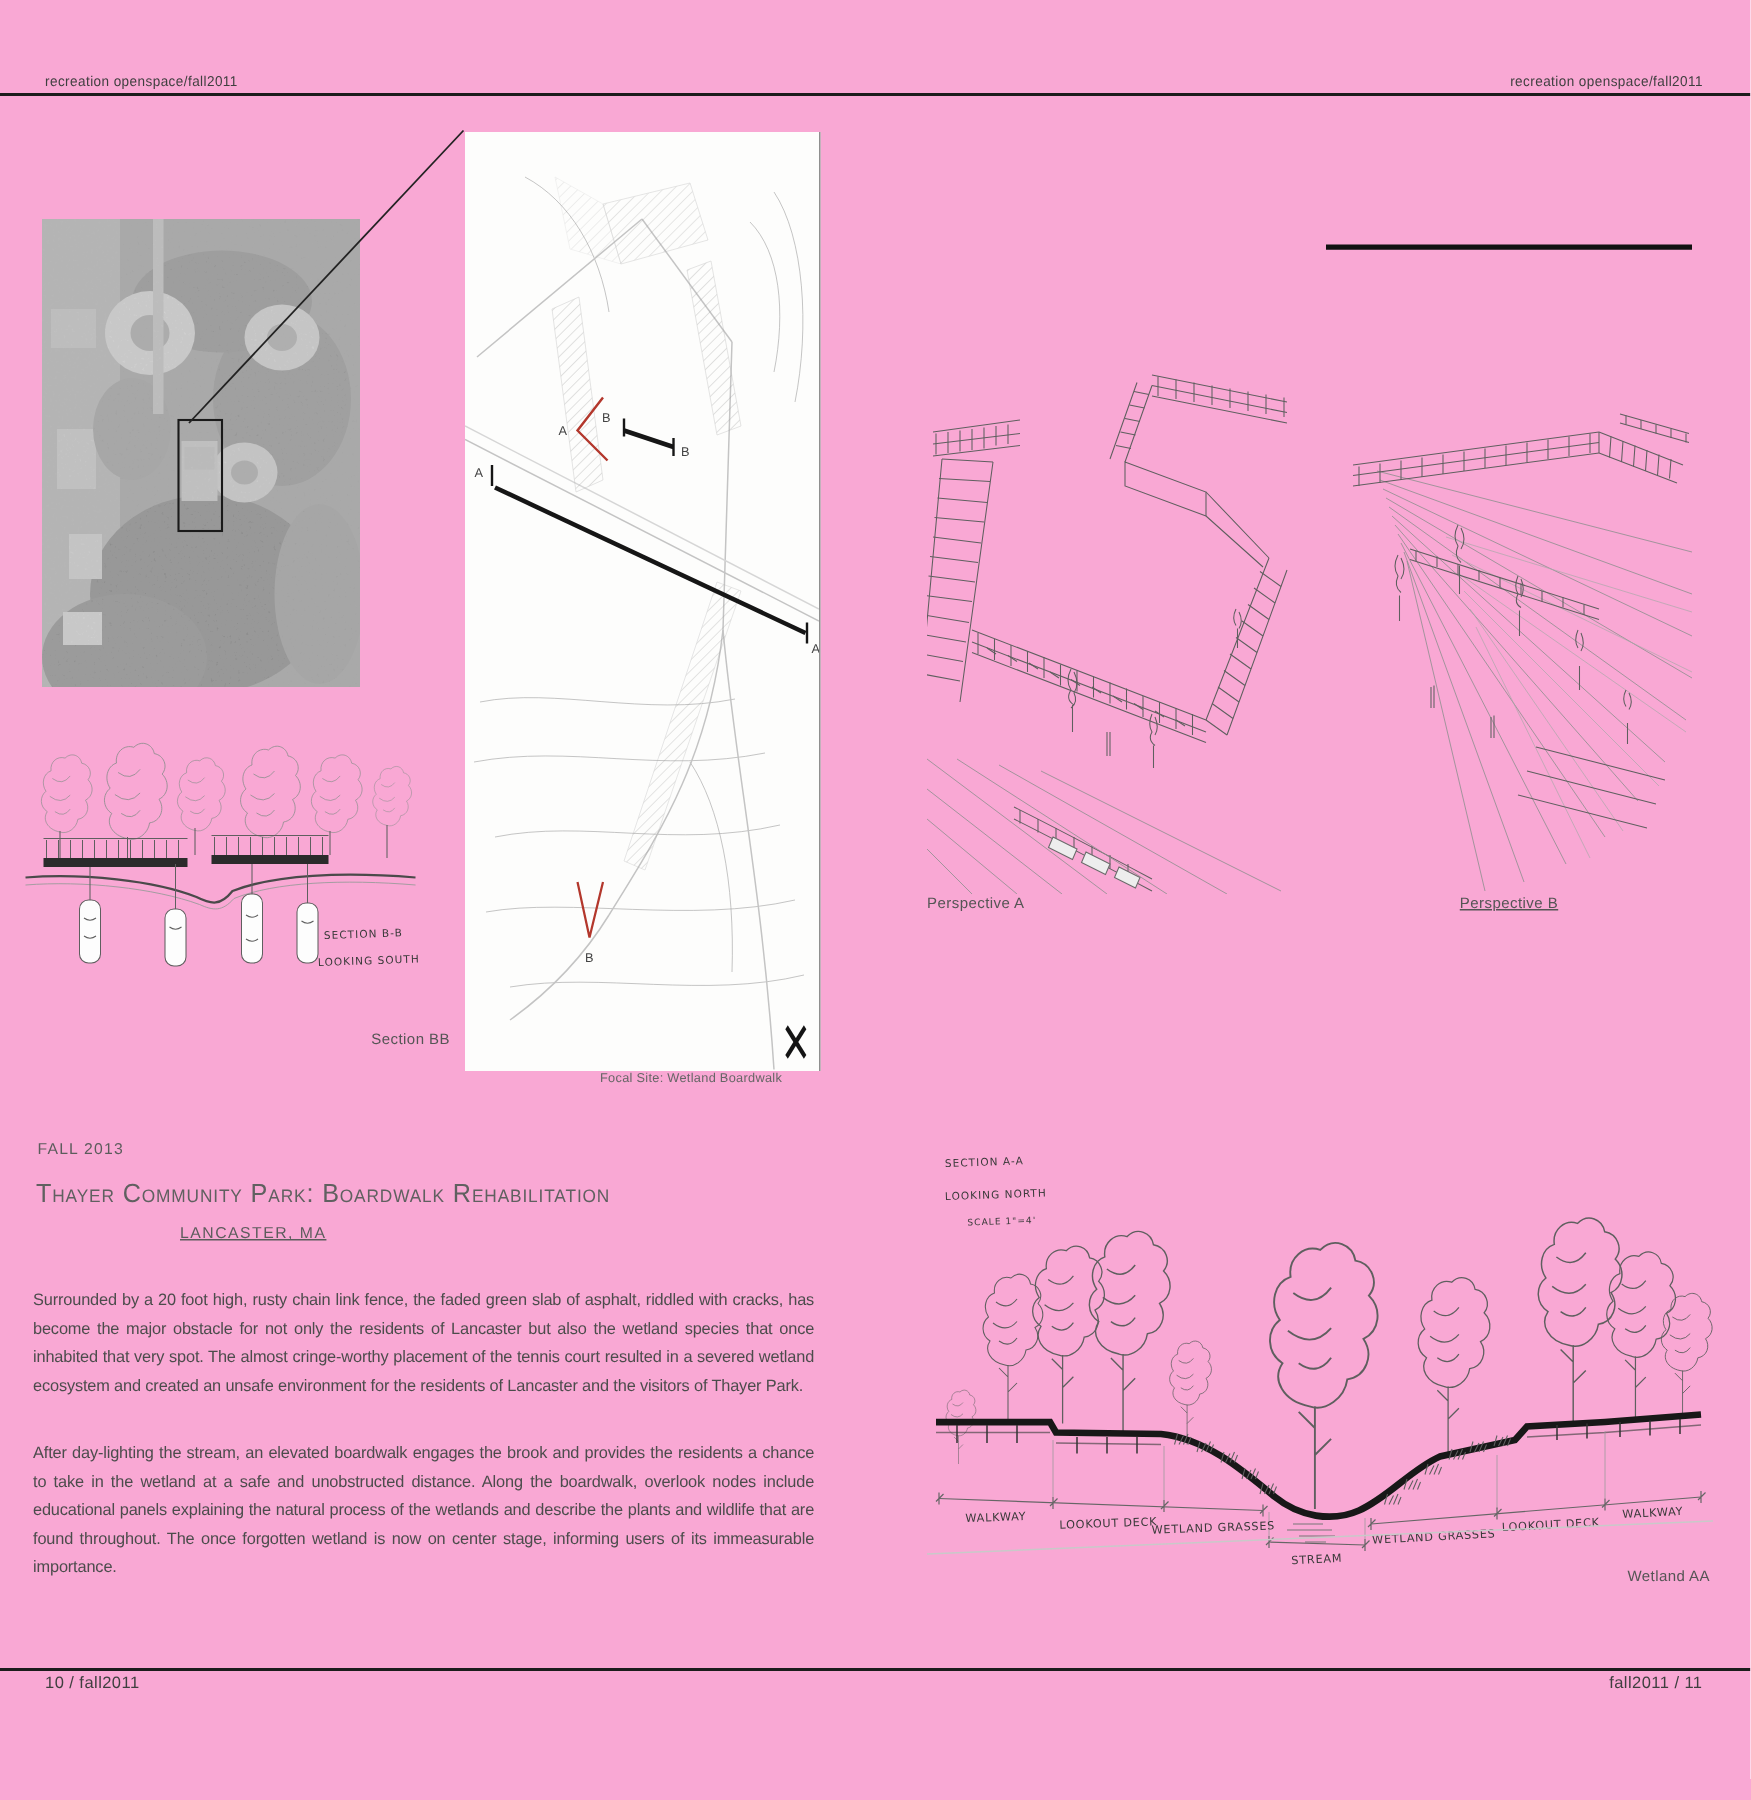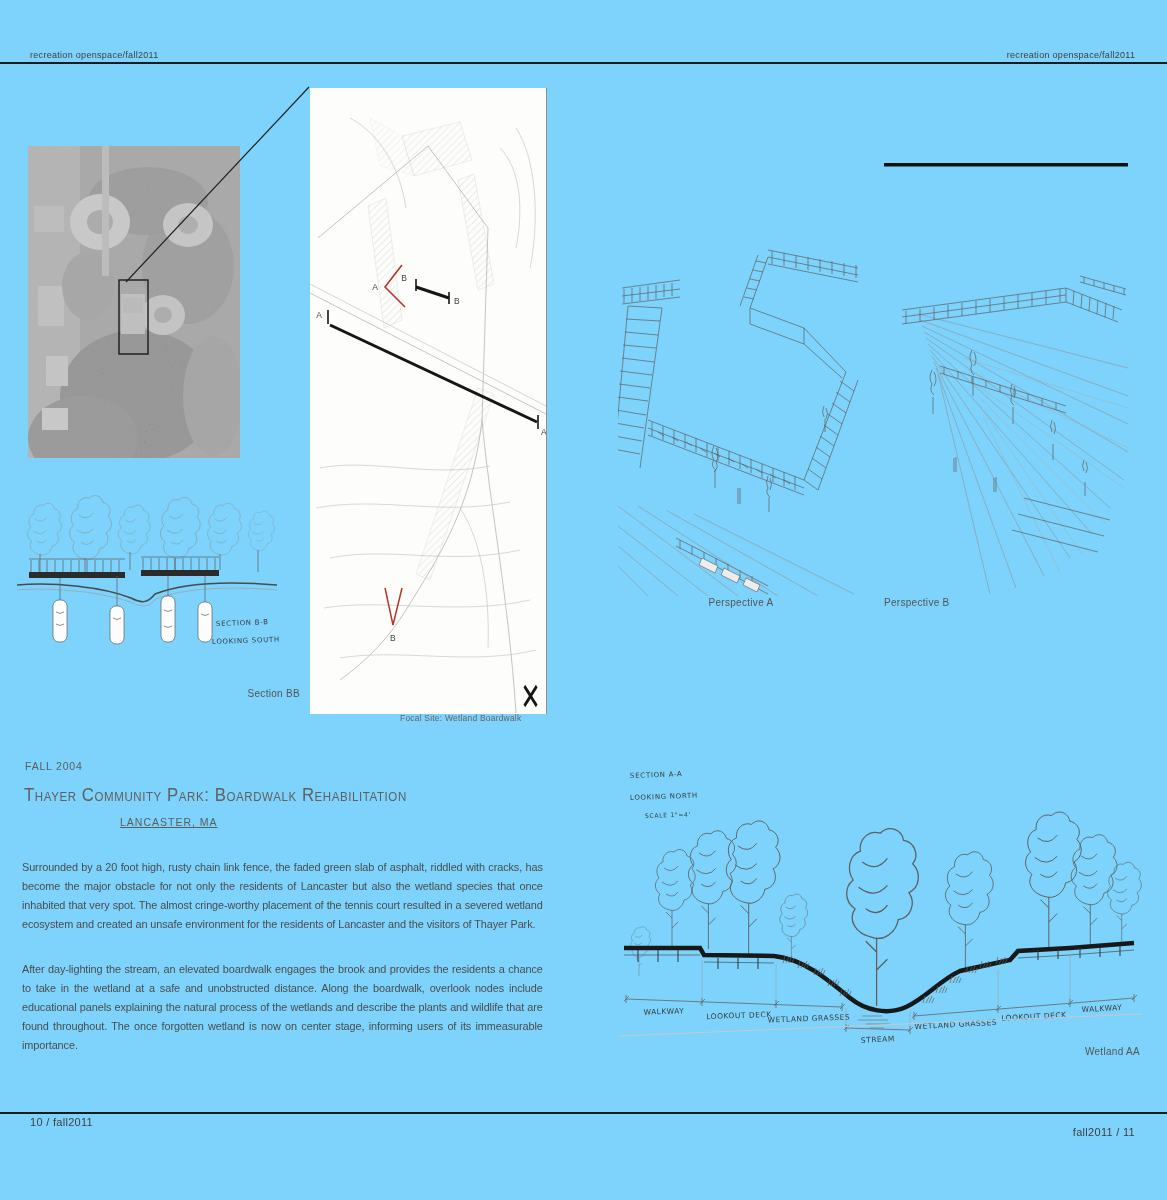--- a/index.html
+++ b/index.html
@@ -1,16 +1,16 @@
 <!DOCTYPE html>
 <html><head>
 <meta charset="utf-8">
 <style>
   html,body{margin:0;padding:0;background:#ffffff;}
-  .page{position:relative;width:1167px;height:1200px;background:#7dd3fc;overflow:hidden;
+  .page{position:relative;width:1167px;height:1200px;background:#f9a8d4;overflow:hidden;
         font-family:"Liberation Sans",sans-serif;}
   .abs{position:absolute;}
   .rule{position:absolute;left:0;right:0;height:2px;background:#1c1c1c;}
   .pheader{position:absolute;top:49px;font-size:9.5px;color:#3f3f3f;letter-spacing:.3px;
            transform:scaleX(.95);transform-origin:left;}
   .pfooter{position:absolute;top:1116px;font-size:11px;color:#3f3f3f;letter-spacing:.3px;}
   .season{font-size:10.5px;color:#5c5c5c;letter-spacing:.8px;font-variant:small-caps;}
   .title{font-size:17.5px;color:#606060;letter-spacing:.6px;font-variant:small-caps;
          transform:scaleX(.96);transform-origin:left;white-space:nowrap;}
   .loc{font-size:10.5px;color:#5c5c5c;letter-spacing:1px;}
@@ -210,21 +210,21 @@
           <path d="M128,420 l14,7 -3,7 -14,-7 z"></path>
       </g>
       <g class="ink" stroke="#555">
         <path d="M96,288 q-4,8 0,14 q-4,6 2,10 M98,290 q4,8 0,14 q3,6 -2,10 M97,312 V330"></path>
         <path d="M150,318 q-3,7 0,12 q-3,5 2,9 M152,320 q3,7 0,12 M151,339 V354"></path>
         <path d="M206,248 q-3,6 0,11 M208,250 q3,6 0,11 M207,261 V274"></path>
         <path d="M120,330 v16 M122,330 v16"></path>
       </g>
     </svg>
   </div>
-  <div class="abs cap" style="left:618px;top:597px;width:246px;text-align:center;">Perspective A</div>
+  <div class="abs cap" style="left:618px;top:597px;width:246px;text-align:left;">Perspective A</div>
 
   <div class="abs" style="left:884px;top:158px;">
     <svg width="244" height="438" viewBox="0 0 244 438">
       <rect x="0" y="5" width="244" height="3.5" fill="#111"></rect>
       <g class="ink2">
         <path d="M34,156 L244,210 M36,162 L244,238 M38,168 L244,266 M40,174 L244,294 M42,180 L240,322 M44,186 L226,350 M46,192 L208,376 M48,198 L186,400 M50,204 L160,418 M52,210 L132,430 M54,216 L106,436"></path>
       </g>
       <g class="ink3">
         <path d="M80,200 L244,250 M84,212 L244,290 M88,224 L240,330 M92,236 L222,366 M96,248 L198,396 M100,260 L176,414"></path>
       </g>
@@ -242,23 +242,23 @@
       <g class="ink" stroke="#555">
         <path d="M48,212 q-4,8 0,14 q-3,7 2,11 M50,214 q4,8 0,14 M49,239 V256"></path>
         <path d="M88,192 q-4,8 0,14 q-3,7 2,11 M90,194 q4,8 0,14 M89,219 V238"></path>
         <path d="M128,226 q-3,7 0,12 q-3,6 2,9 M130,228 q3,7 0,12 M129,249 V266"></path>
         <path d="M168,262 q-3,7 0,12 M170,264 q3,7 0,12 M169,286 V302"></path>
         <path d="M200,302 q-3,6 0,11 M202,304 q3,6 0,11 M201,324 V338"></path>
         <path d="M70,300 v14 M72,299 v15 M110,320 v14 M112,319 v15"></path>
       </g>
     </svg>
   </div>
-  <div class="abs cap" style="left:884px;top:597px;width:244px;text-align:left;">Perspective B</div>
-
-  <div class="abs season" style="left:25px;top:760px;">FALL 2004</div>
+  <div class="abs cap" style="left:884px;top:597px;width:244px;text-align:center;text-decoration:underline;">Perspective B</div>
+
+  <div class="abs season" style="left:25px;top:760px;">FALL 2013</div>
   <div class="abs title" style="left:24px;top:785px;">Thayer Community Park: Boardwalk Rehabilitation</div>
   <div class="abs loc" style="left:120px;top:816px;text-decoration:underline;">LANCASTER, MA</div>
 
   <div class="abs para" style="left:22px;top:858px;">Surrounded by a 20 foot high, rusty chain link fence, the faded green slab of asphalt, riddled with cracks, has become the major obstacle for not only the residents of Lancaster but also the wetland species that once inhabited that very spot. The almost cringe-worthy placement of the tennis court resulted in a severed wetland ecosystem and created an unsafe environment for the residents of Lancaster and the visitors of Thayer Park.</div>
   <div class="abs para" style="left:22px;top:960px;">After day-lighting the stream, an elevated boardwalk engages the brook and provides the residents a chance to take in the wetland at a safe and unobstructed distance. Along the boardwalk, overlook nodes include educational panels explaining the natural process of the wetlands and describe the plants and wildlife that are found throughout. The once forgotten wetland is now on center stage, informing users of its immeasurable importance.</div>
 
   <div class="abs" style="left:618px;top:758px;">
     <svg width="524" height="300" viewBox="0 0 524 300">
       <defs>
         <g id="ttree">
@@ -329,15 +329,15 @@
       <line x1="0" y1="278" x2="524" y2="256" stroke="#c9c9c9" stroke-width="1"></line>
     </svg>
   </div>
   <div class="abs hand" style="left:630px;top:772px;">SECTION A-A</div>
   <div class="abs hand" style="left:630px;top:794px;">LOOKING NORTH</div>
   <div class="abs hand sm" style="left:645px;top:812px;">SCALE 1"=4'</div>
   <div class="abs cap" style="right:27px;top:1046px;">Wetland AA</div>
 
   <div class="rule" style="top:1112px;height:1.5px;"></div>
   <div class="pfooter" style="left:30px;">10 / fall2011</div>
-  <div class="pfooter" style="right:32px;margin-top:10px;">fall2011 / 11</div>
+  <div class="pfooter" style="right:32px;">fall2011 / 11</div>
 
 </div>
 
 </body></html>

